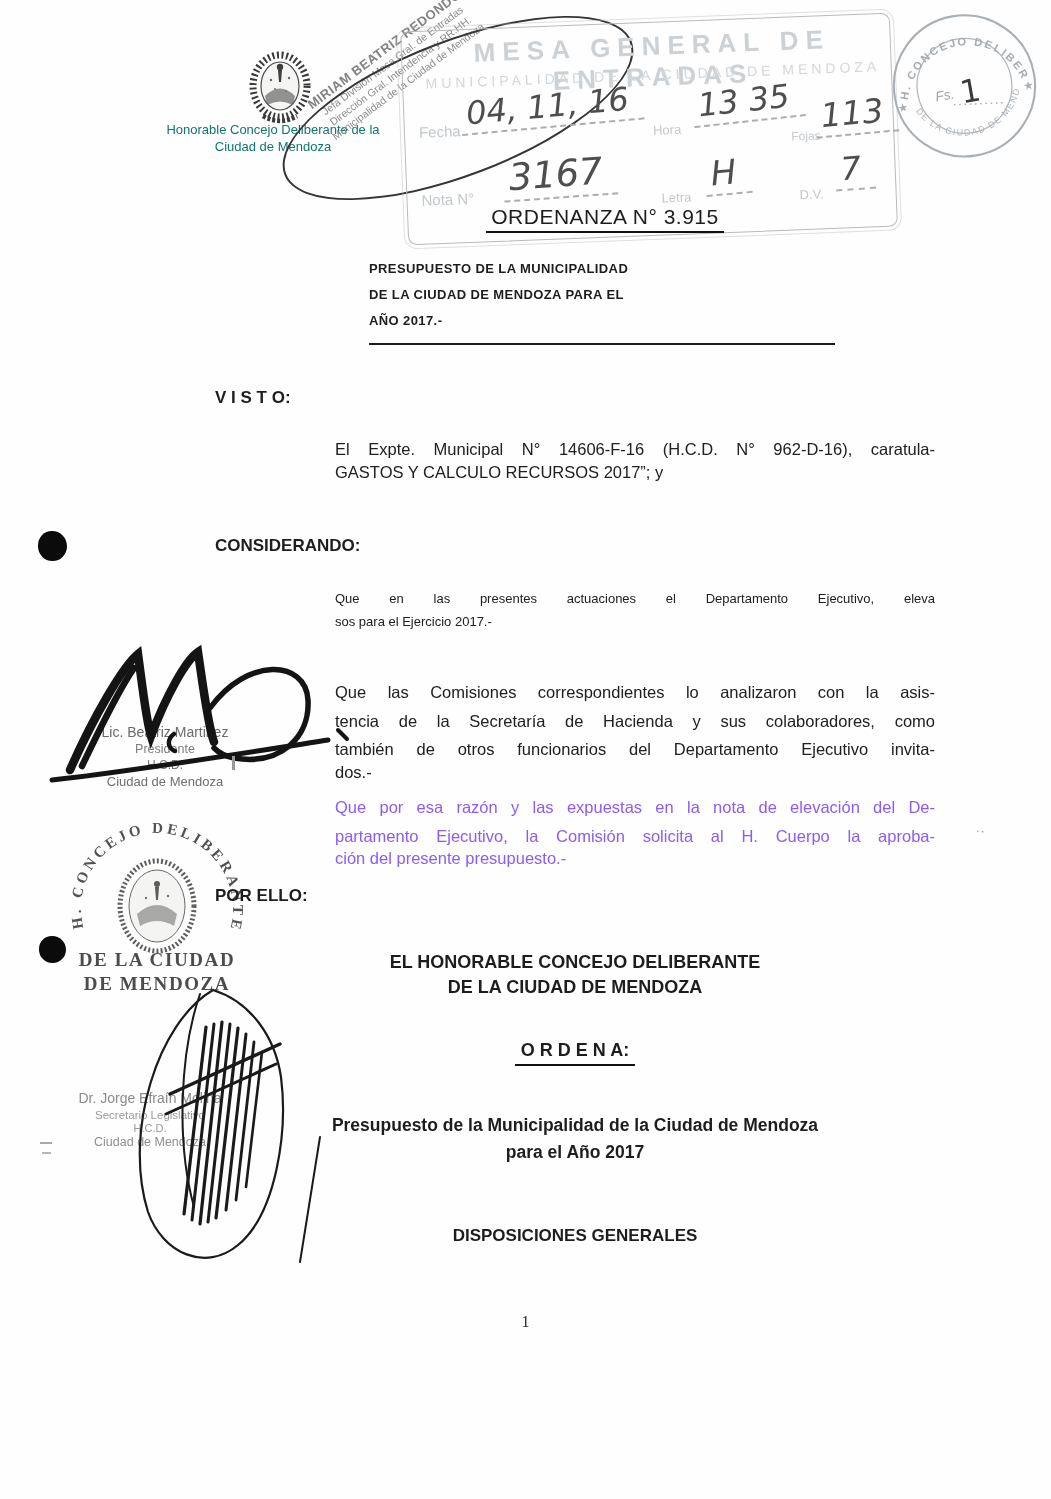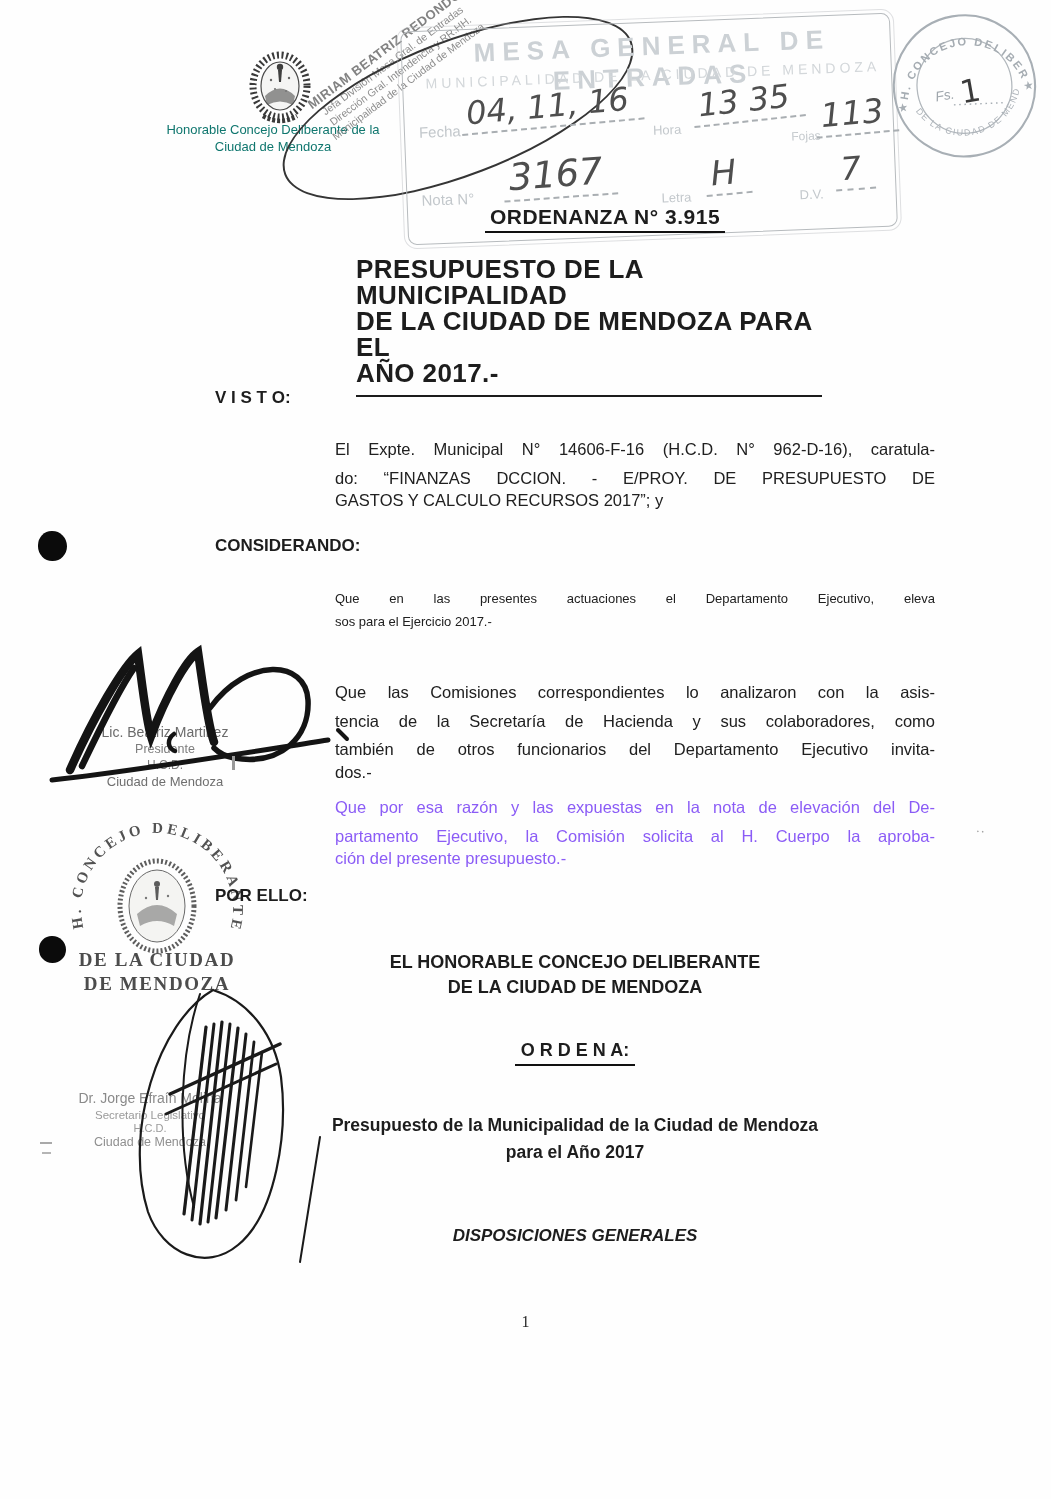--- a/index.html
+++ b/index.html
@@ -89,34 +89,33 @@
       <textPath href="#arcB" startOffset="6">DE LA CIUDAD DE MENDOZA</textPath>
     </text>
     <text x="9" y="86" font-size="11" fill="#a8afb5">★</text>
     <text x="130" y="86" font-size="11" fill="#a8afb5">★</text>
     <text x="46" y="82" font-size="13" font-style="italic" fill="#a0a7ad" font-family="Liberation Sans,sans-serif">Fs.</text>
     <line x1="62" y1="88" x2="108" y2="94" stroke="#a8afb5" stroke-width="1.4" stroke-dasharray="1.5 3.5"></line>
     <text x="70" y="88" font-size="30" fill="#3a3a3a" font-family="DejaVu Sans,sans-serif">1</text>
   </svg>
 
   <div class="abs ctr" style="left:370px;top:205px;width:470px;">
-    <span style="display:inline-block;font-size:21px;font-weight:bold;letter-spacing:.5px;border-bottom:2.5px solid #111;padding:0 5px 2px;">ORDENANZA N° 3.915</span>
-  </div>
-
-  <div class="abs" style="left:356px;top:256px;width:466px;font-size:26px;font-weight:bold;line-height:26px;letter-spacing:.4px;border-bottom:2px solid #1c1c1c;padding-bottom:9px;">
+    <span style="display:inline-block;font-size:21px;font-weight:normal;letter-spacing:.5px;border-bottom:2.5px solid #111;padding:0 5px 2px;">ORDENANZA N° 3.915</span>
+  </div>
+
+  <div class="abs" style="left:369px;top:256px;width:466px;font-size:13px;font-weight:bold;line-height:26px;letter-spacing:.4px;border-bottom:2px solid #1c1c1c;padding-bottom:9px;">
     <span style="display:block">PRESUPUESTO DE LA MUNICIPALIDAD</span>
     <span style="display:block">DE LA CIUDAD DE  MENDOZA PARA EL</span>
     <span style="display:block">AÑO 2017.-</span>
   </div>
 
   <div class="abs bold" style="left:215px;top:388px;font-size:17px;">V I S T O:</div>
 
   <div class="abs" style="left:335px;top:432px;width:600px;font-size:16.5px;line-height:22.5px;color:#202020;">
     <span class="jline">El Expte. Municipal N° 14606-F-16 (H.C.D. N° 962-D-16), caratula-</span>
-    <span class="jline">do: “FINANZAS DCCION. - E/PROY. DE PRESUPUESTO DE</span>
     <span class="jlast">GASTOS Y CALCULO RECURSOS 2017”;  y</span>
   </div>
 
   <div class="abs bold" style="left:215px;top:536px;font-size:17px;">CONSIDERANDO:</div>
 
   <div class="abs" style="left:335px;top:582px;width:600px;font-size:13px;line-height:22.5px;color:#202020;">
     <span class="jline">Que en las presentes actuaciones el Departamento Ejecutivo, eleva</span>
     <span class="jlast">sos para el Ejercicio 2017.-</span>
   </div>
 
@@ -208,21 +207,21 @@
       <path d="M174,70 L158,205" stroke-width="2.6"></path>
       <path d="M82,112 L192,62" stroke-width="3.4"></path>
       <path d="M78,132 L188,82" stroke-width="3"></path>
       <path d="M232,155 L212,280" stroke-width="2"></path>
     </g>
   </svg>
 
   <span class="abs" style="left:40px;top:1142px;width:12px;height:2px;background:#a9a9a9;"></span>
   <span class="abs" style="left:42px;top:1152px;width:9px;height:2px;background:#b5b5b5;"></span>
 
-  <div class="abs ctr bold" style="left:300px;top:1226px;width:550px;font-size:17px;font-style:italic;">DISPOSICIONES GENERALES</div>
+  <div class="abs ctr bold" style="left:300px;top:1226px;width:550px;font-size:17px;">DISPOSICIONES GENERALES</div>
 
   <div class="abs ctr serifstamp" style="left:0;top:1313px;width:1051px;font-size:16px;color:#2a2a2a;">1</div>
 
   <span class="abs punch" style="left:38px;top:531px;width:29px;height:30px;"></span>
   <span class="abs punch" style="left:39px;top:936px;width:27px;height:27px;"></span>
   <span class="abs" style="left:975px;top:822px;color:#9a9a9a;font-size:13px;transform:rotate(-30deg);">·.</span>
 
 </div>
 
 </body></html>

